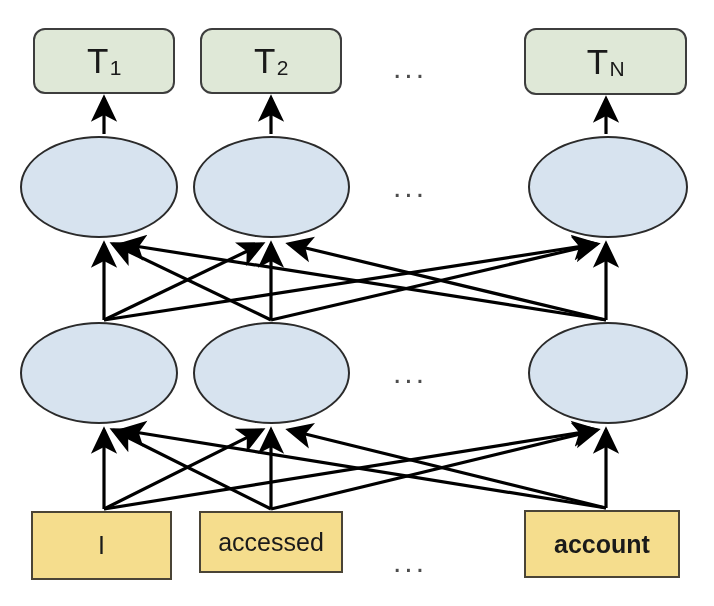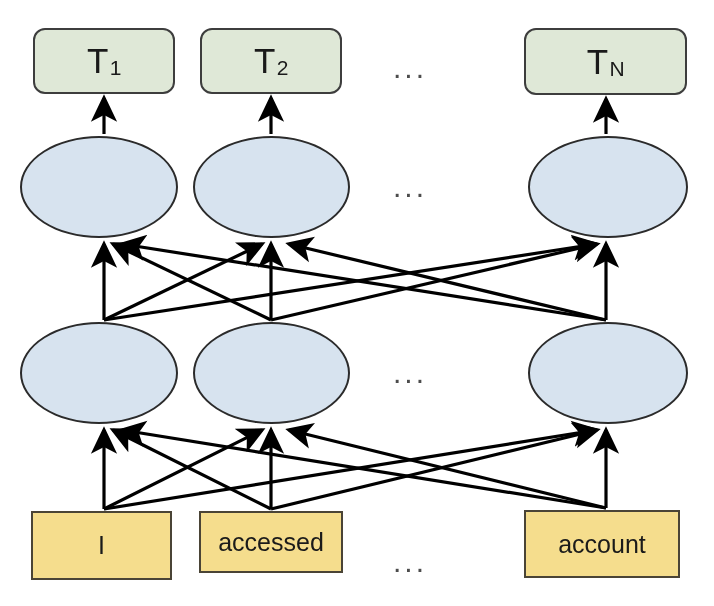--- a/index.html
+++ b/index.html
@@ -144,21 +144,21 @@
   <div class="node cell" style="left:528px; top:322px; width:160px; height:102px;"></div>
 
   <div class="node tok-box" style="left:31px; top:511px; width:141px; height:69px;">
     <span>I</span>
   </div>
 
   <div class="node tok-box" style="left:199px; top:511px; width:144px; height:62px;">
     <span>accessed</span>
   </div>
 
-  <div class="node tok-box" style="left:524px; top:510px; width:156px; height:68px;">
+  <div class="node tok-box" style="left:524px; top:510px; width:156px; height:68px;font-weight:bold;">
     <span>account</span>
   </div>
 
   <div class="dots" style="left:386px; top:52px; width:48px; height:32px;">...</div>
   <div class="dots" style="left:386px; top:171px; width:48px; height:32px;">...</div>
   <div class="dots" style="left:386px; top:357px; width:48px; height:32px;">...</div>
   <div class="dots" style="left:386px; top:546px; width:48px; height:32px;">...</div>
 
 </div>
 

